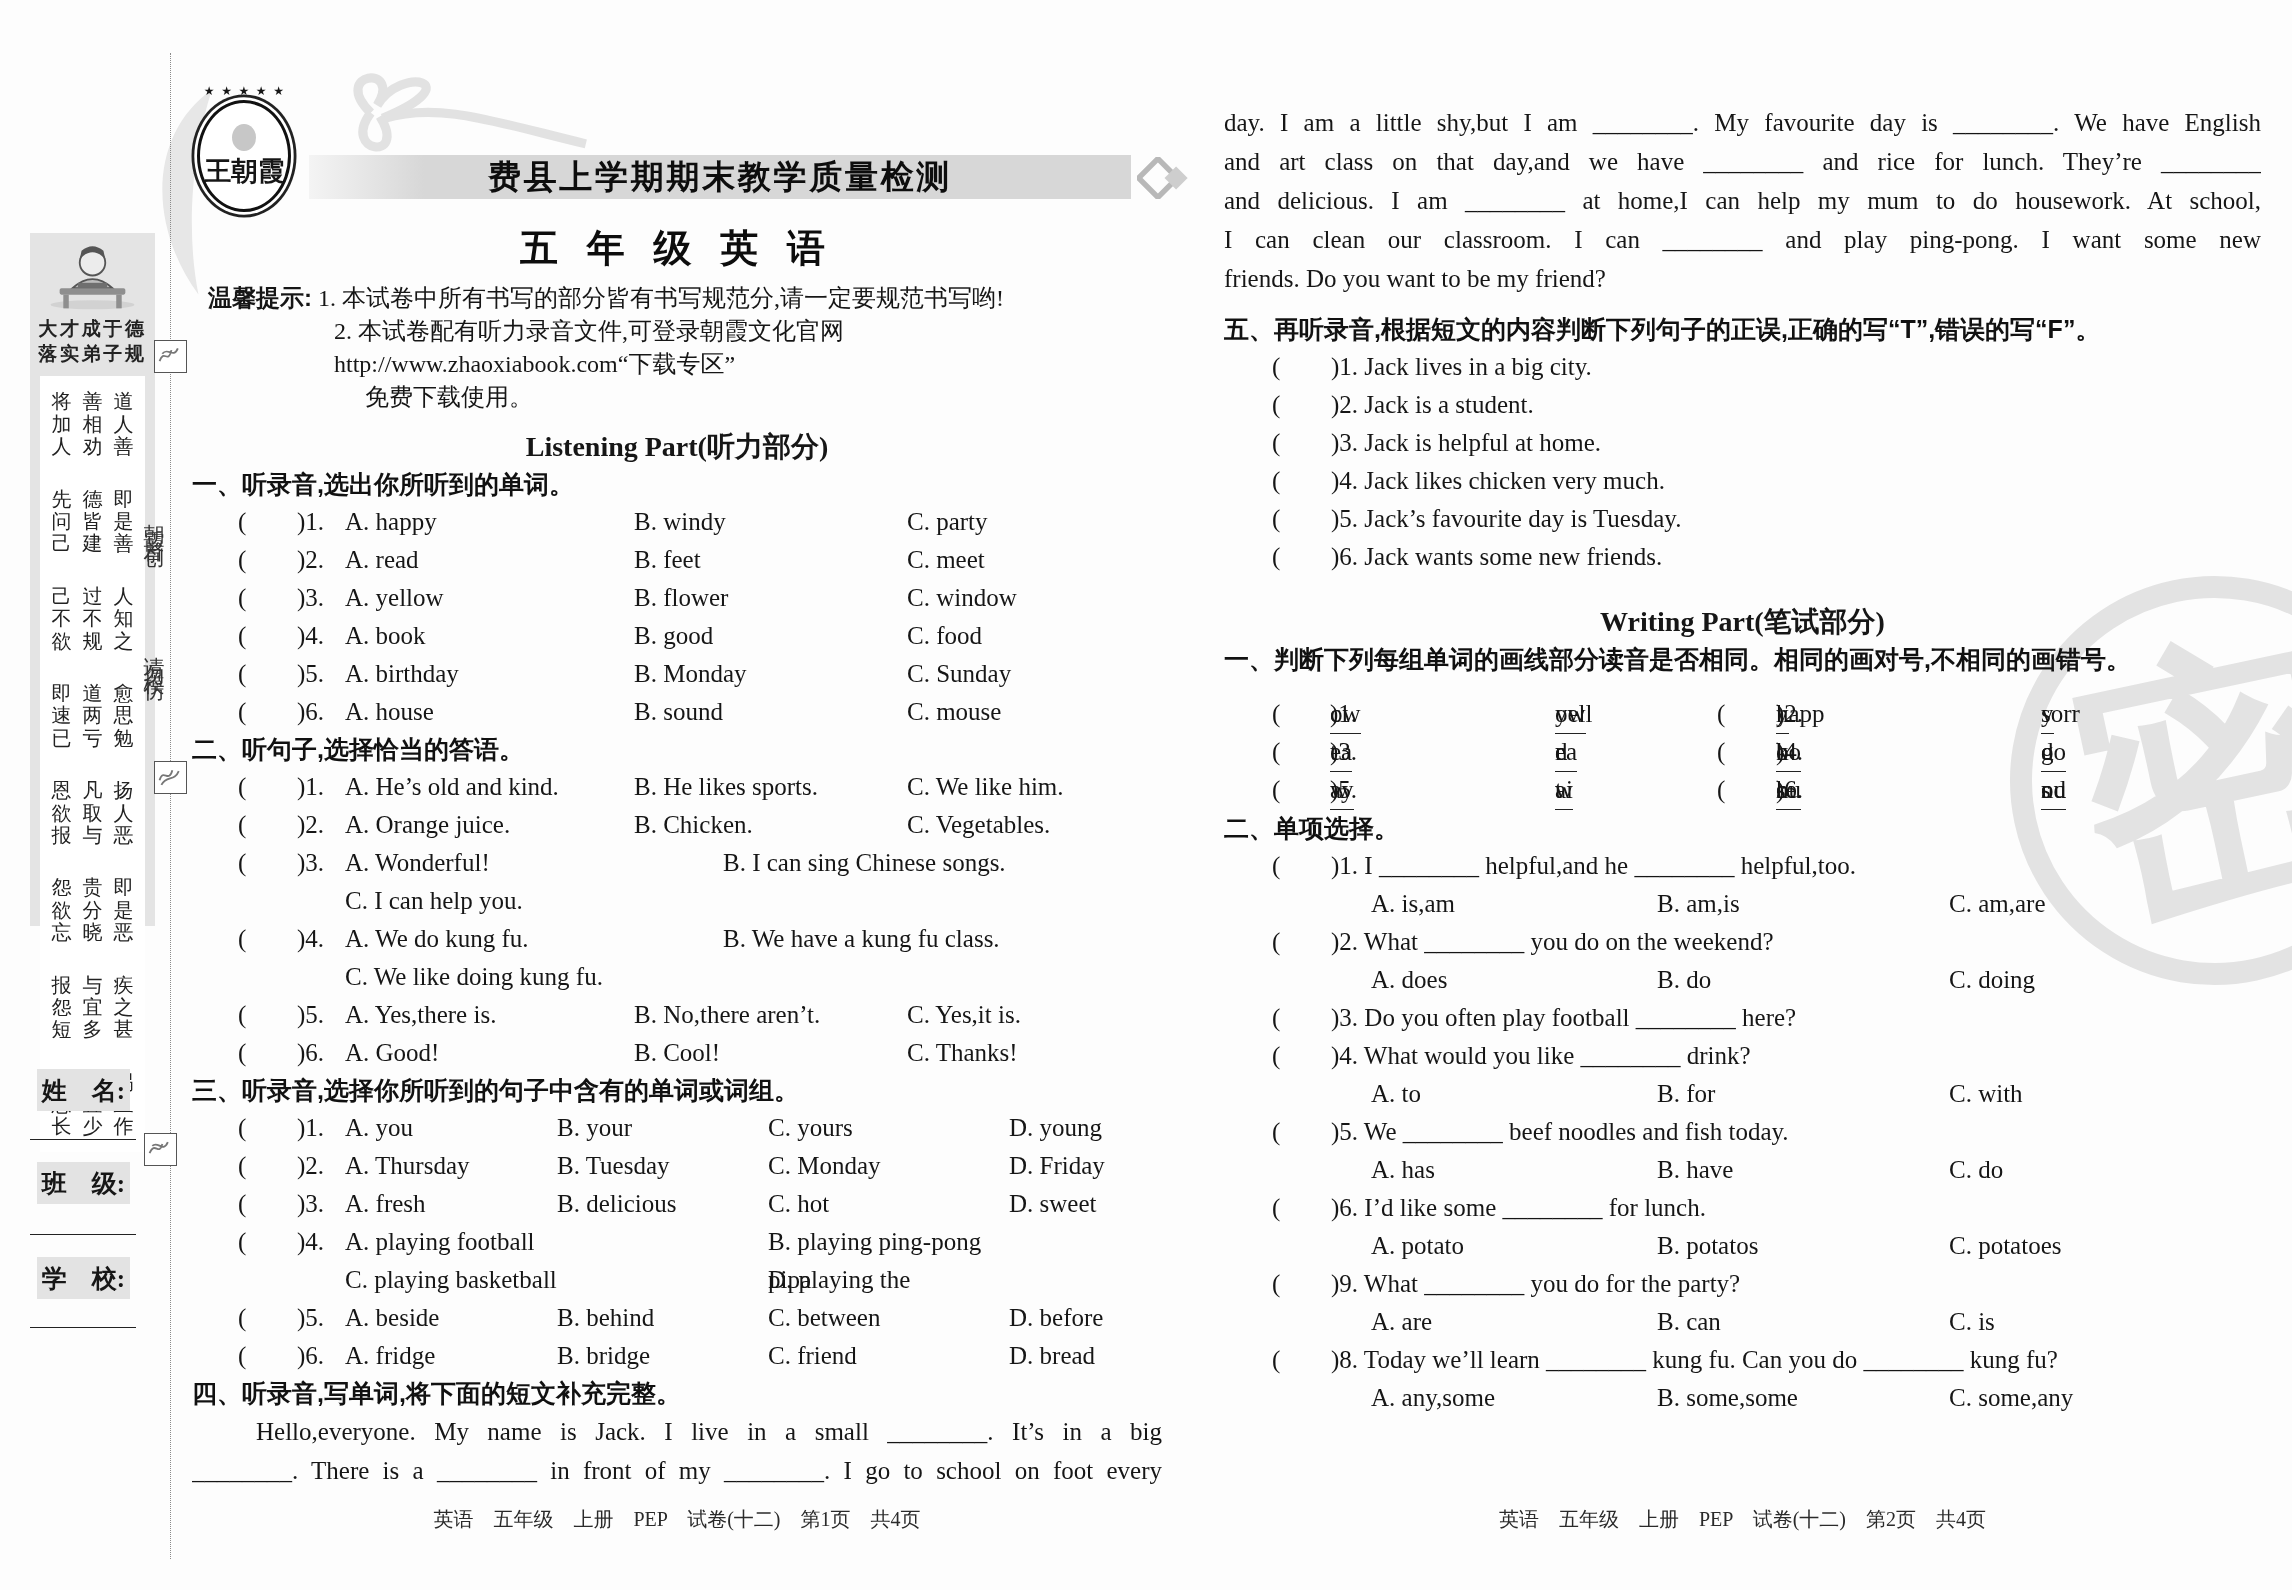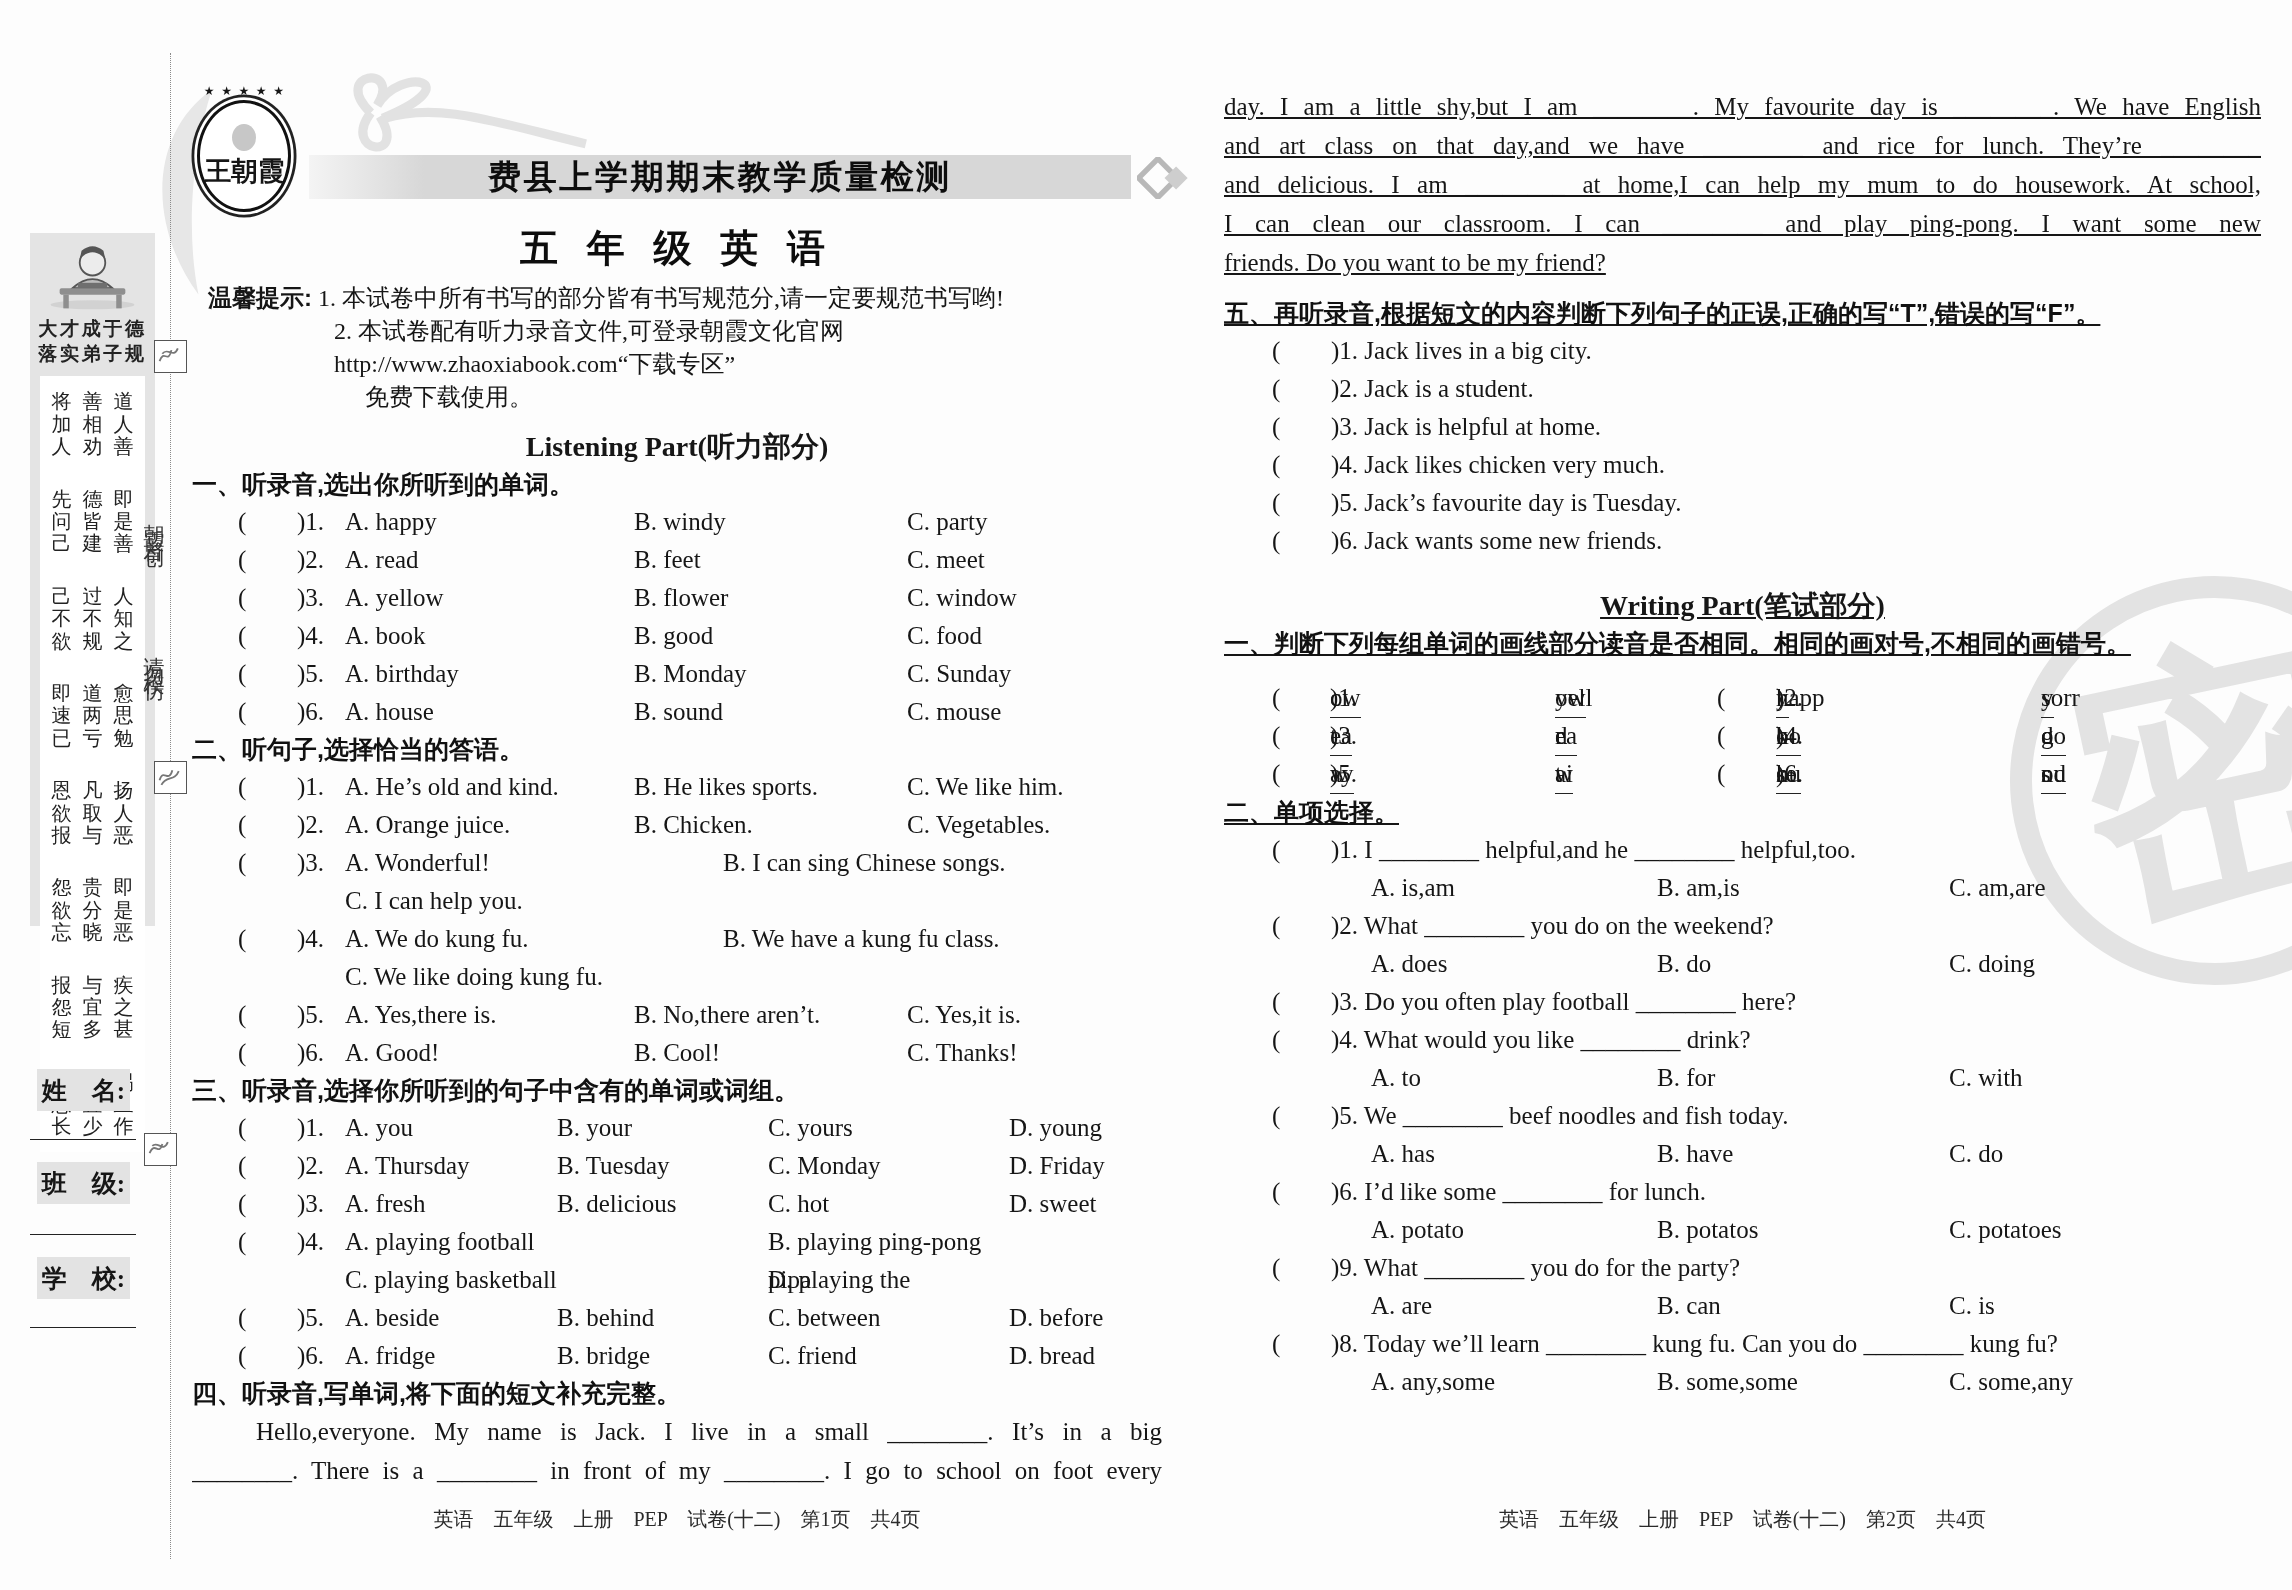--- a/index.html
+++ b/index.html
@@ -27,21 +27,21 @@
 
   
   .spine{position:absolute;left:170px;top:53px;height:1506px;border-left:1.8px dotted #8a8a8a;z-index:3;}
   .spine-text{position:absolute;left:140px;writing-mode:vertical-rl;text-orientation:upright;
               font-size:21px;color:#333;letter-spacing:8.2px;z-index:3;}
   .seal{position:absolute;width:31px;height:31px;border:1.8px solid #555;background:#fff;z-index:4;}
 
   
   .page{position:absolute;z-index:1;}
   .page-left{left:192px;top:80px;width:970px;}
-  .page-right{left:1224px;top:87px;width:1037px;text-decoration:underline;}
+  .page-right{left:1224px;top:103px;width:1037px;}
 
   
   .hdr{position:relative;height:137px;}
   .wing{position:absolute;left:-44px;top:0;}
   .bow{position:absolute;left:101px;top:-14.6px;}
   .logo{position:absolute;left:1.8px;top:7.3px;width:102px;height:128px;}
   .lstars{position:absolute;top:-3.7px;left:0;width:100%;text-align:center;font-size:12px;letter-spacing:1.8px;}
   .lring{position:absolute;top:12.8px;left:3.7px;width:88px;height:106px;border-radius:50%;
          border:3.7px solid #111;box-shadow:0 0 0 2.7px #fff,0 0 0 5.5px #222;background:#fff;
          display:flex;flex-direction:column;align-items:center;justify-content:center;}

